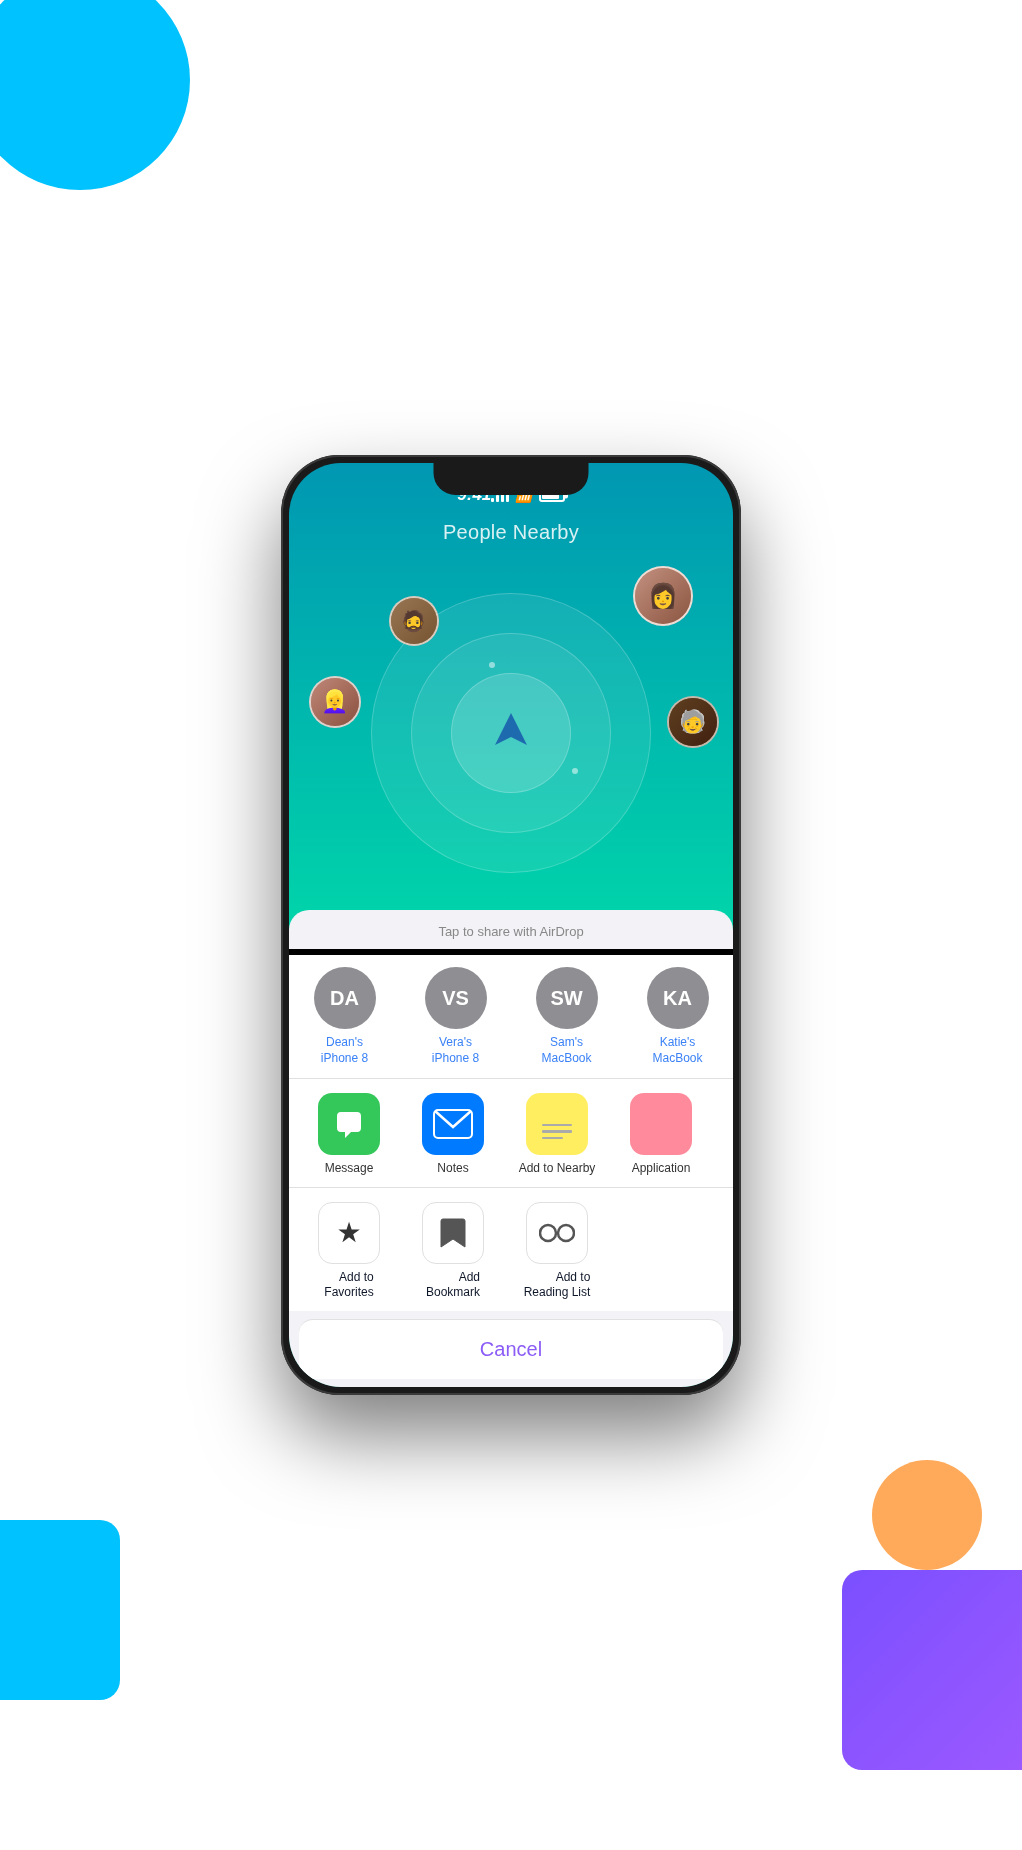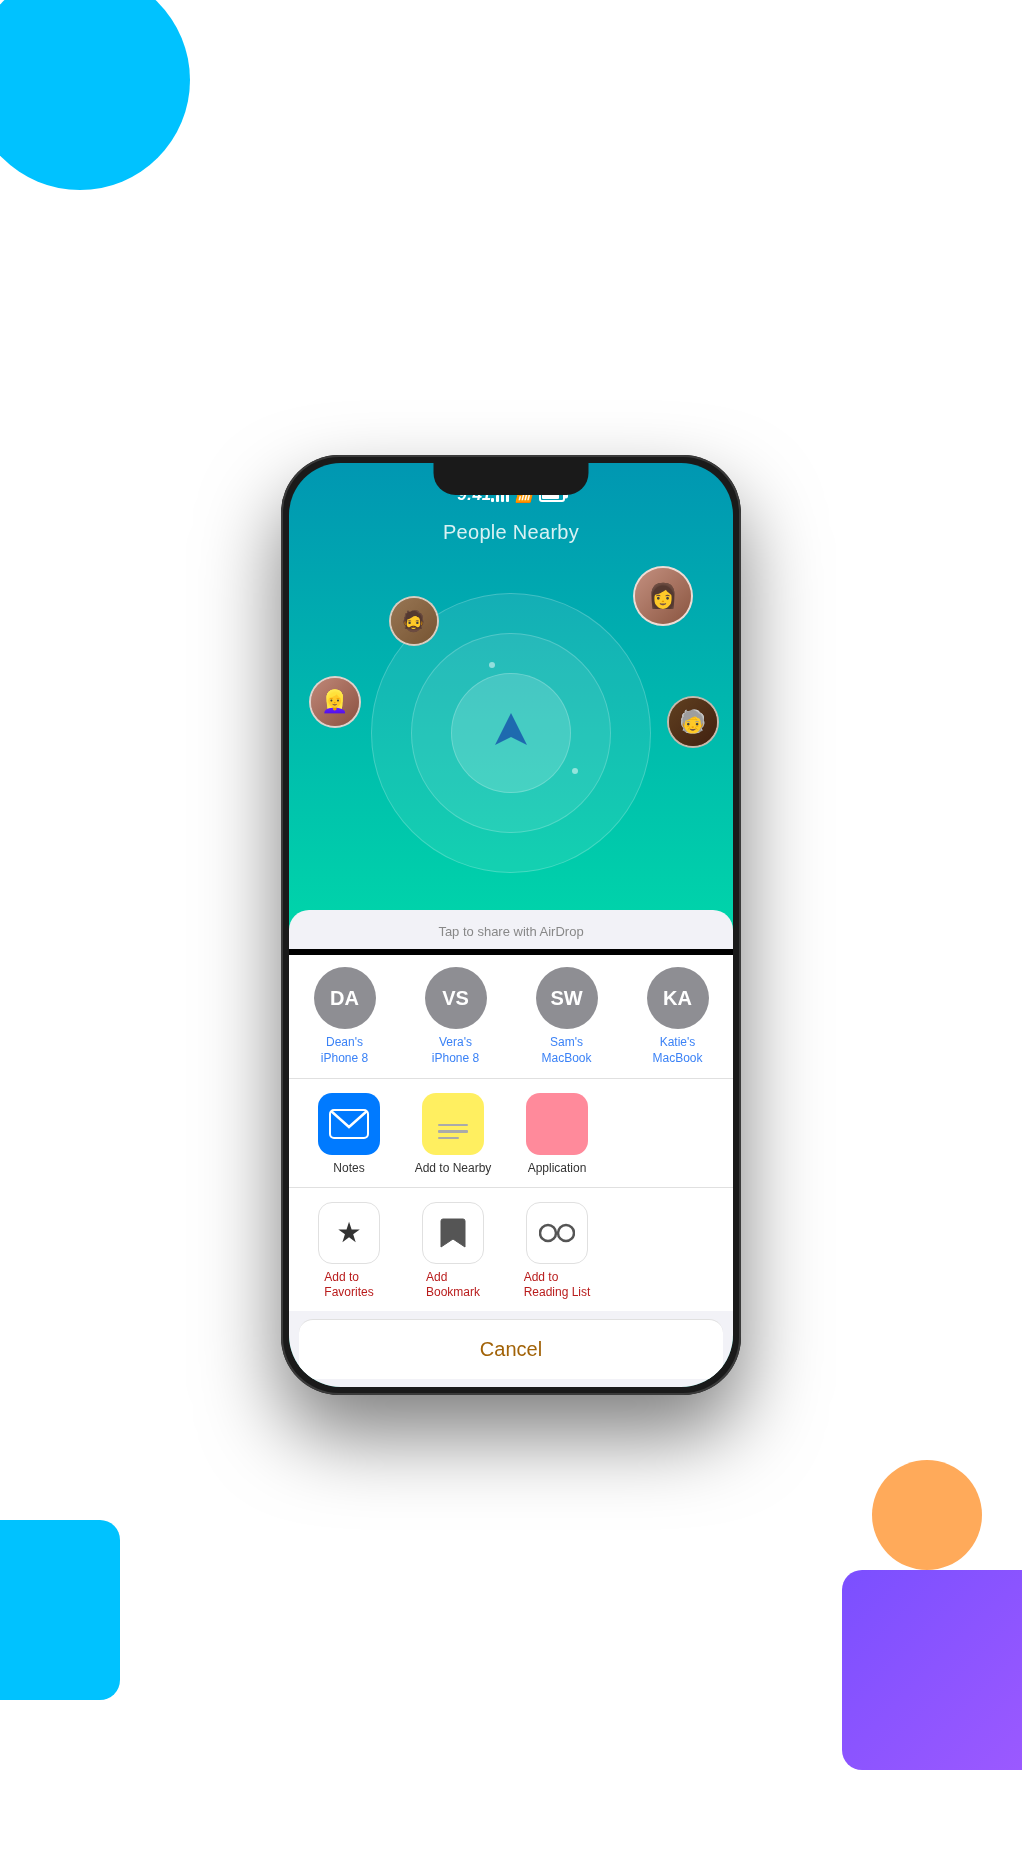--- a/index.html
+++ b/index.html
@@ -328,32 +328,32 @@
       border: 1px solid #e0e0e0;
       background: white;
       display: flex;
       align-items: center;
       justify-content: center;
       font-size: 26px;
     }
     .action-icon.pink-solid { background: #FF8A9B; border: none; }
     .action-name {
       font-size: 12px;
-      color: #b91c1c;
-      text-align: left;
+      color: #0f172a;
+      text-align: right;
       line-height: 1.3;
     }
 
     
     .cancel-button {
       background: white;
       border-top: 1px solid #e0e0e0;
       text-align: center;
       padding: 18px;
-      color: #a16207;
+      color: #8b5cf6;
       font-size: 20px;
       font-weight: 400;
       cursor: pointer;
       margin-top: 8px;
       border-radius: 14px;
       margin: 8px 10px;
     }
 
     
     .radar-dot {
@@ -447,20 +447,29 @@
           <div class="airdrop-name">Sam's<br>MacBook</div>
         </div>
         <div class="airdrop-person">
           <div class="airdrop-avatar">KA</div>
           <div class="airdrop-name">Katie's<br>MacBook</div>
         </div>
       </div>
 
       <div class="app-row">
 
+        <div class="app-item">
+          <div class="app-icon messages">
+            <svg width="36" height="36" viewBox="0 0 36 36">
+              <rect width="36" height="36" rx="8" fill="#34C759"></rect>
+              <path d="M6 10 Q6 6 10 6 H26 Q30 6 30 10 V22 Q30 26 26 26 H20 L14 32 L14 26 H10 Q6 26 6 22 Z" fill="white"></path>
+            </svg>
+          </div>
+          <div class="app-name">Message</div>
+        </div>
 
         <div class="app-item">
           <div class="app-icon mail">
             <svg width="40" height="30" viewBox="0 0 40 30">
               <rect width="40" height="30" rx="4" fill="none"></rect>
               <path d="M2 2 L20 18 L38 2" stroke="white" stroke-width="2.5" fill="none"></path>
               <rect x="1" y="1" width="38" height="28" rx="4" fill="none" stroke="white" stroke-width="2"></rect>
             </svg>
           </div>
           <div class="app-name">Notes</div>

